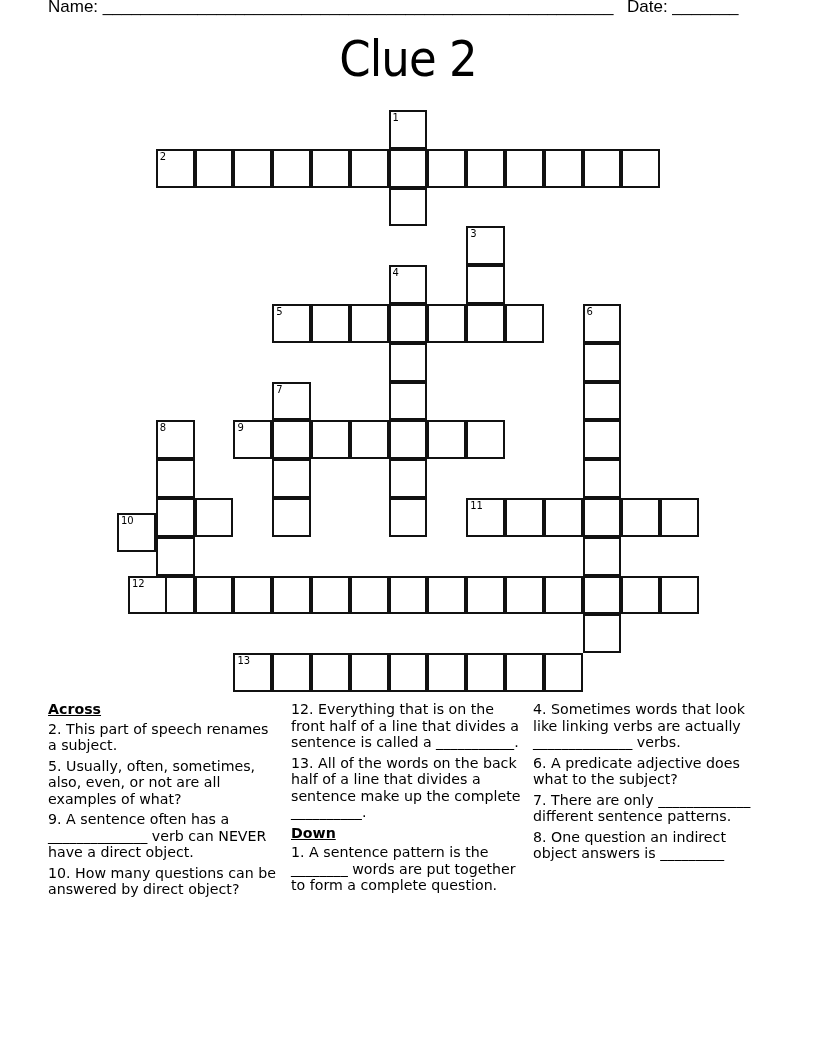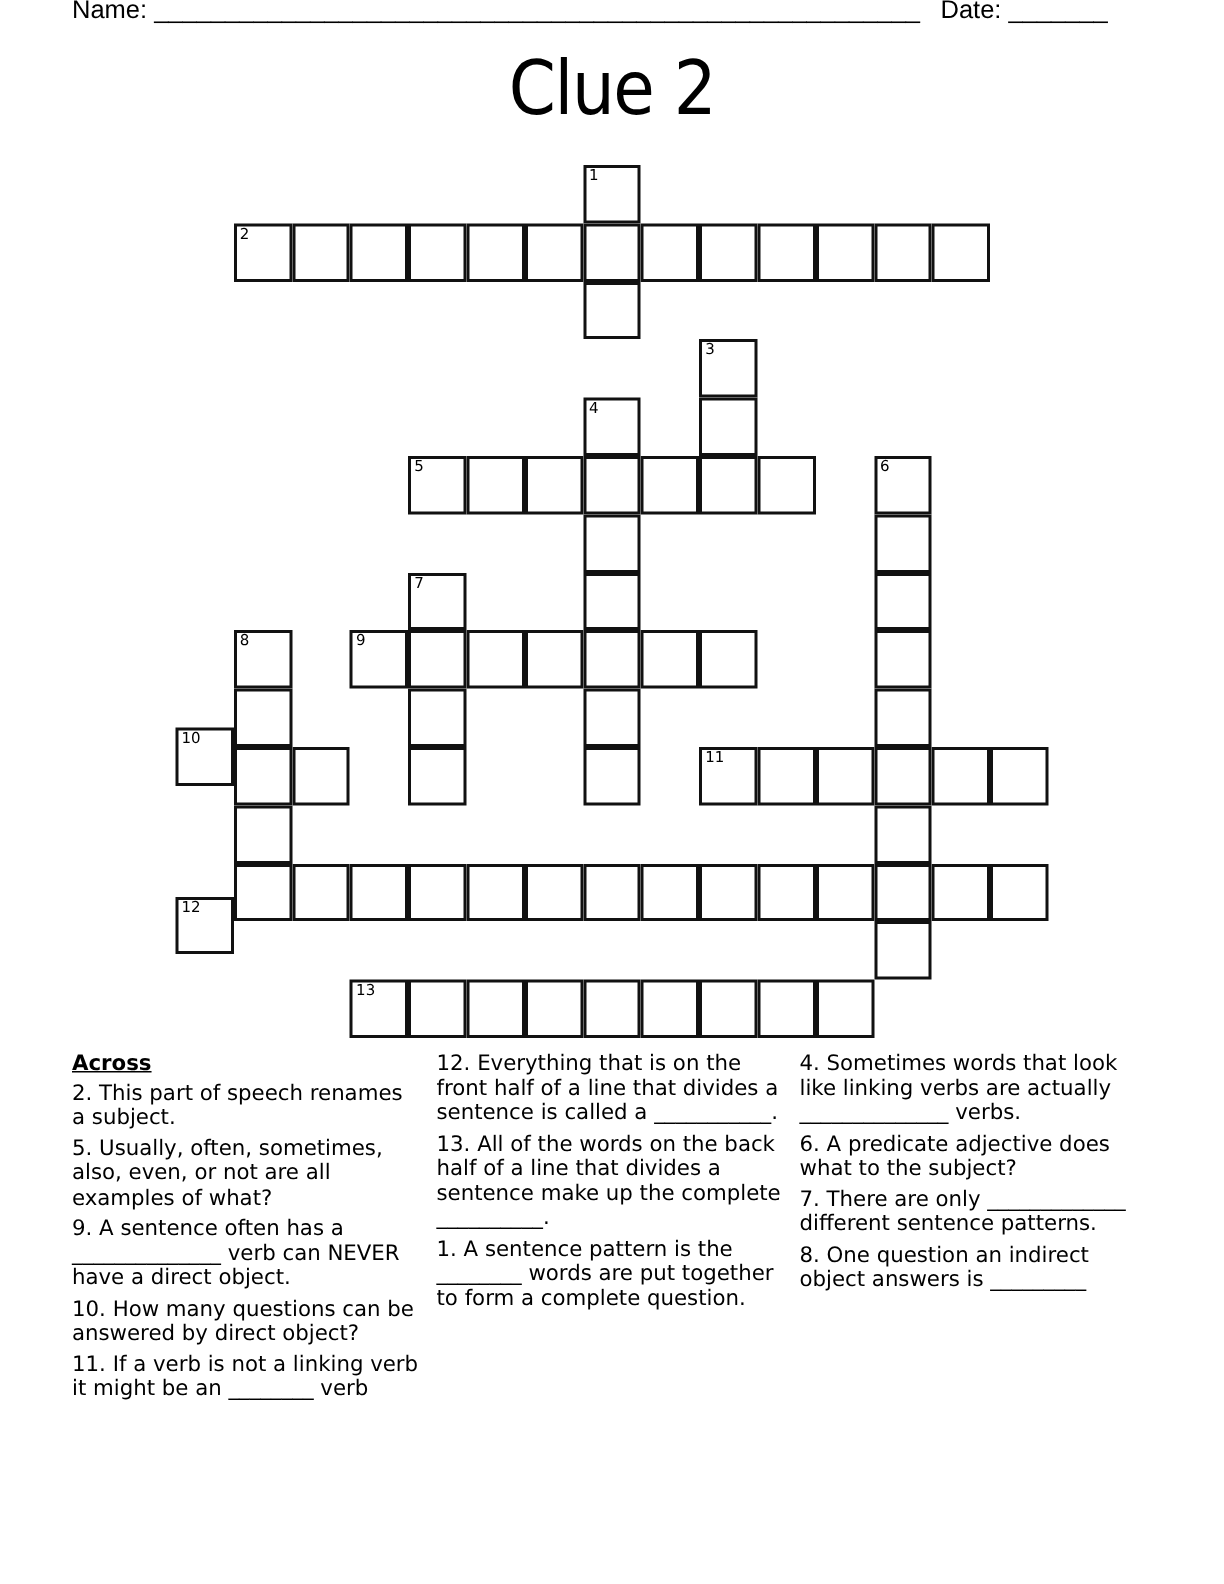--- a/index.html
+++ b/index.html
@@ -93,32 +93,32 @@
     <div class="cell" style="left: 155.8px; top: 498px;"></div>
     <div class="cell" style="left: 155.8px; top: 536.8px;"></div>
     <div class="cell" style="left: 155.8px; top: 575.6px;"></div>
     <div class="cell" style="left: 233.4px; top: 420.4px;">
       <span class="num">9</span>
     </div>
     <div class="cell" style="left: 311px; top: 420.4px;"></div>
     <div class="cell" style="left: 349.8px; top: 420.4px;"></div>
     <div class="cell" style="left: 427.4px; top: 420.4px;"></div>
     <div class="cell" style="left: 466.2px; top: 420.4px;"></div>
-    <div class="cell" style="left: 117px; top: 485px;">
+    <div class="cell" style="left: 117px; top: 513px;">
       <span class="num">10</span>
     </div>
     <div class="cell" style="left: 194.6px; top: 498px;"></div>
     <div class="cell" style="left: 466.2px; top: 498px; text-decoration: underline;">
       <span class="num">11</span>
     </div>
     <div class="cell" style="left: 505px; top: 498px;"></div>
     <div class="cell" style="left: 543.8px; top: 498px;"></div>
     <div class="cell" style="left: 621.4px; top: 498px;"></div>
     <div class="cell" style="left: 660.2px; top: 498px;"></div>
-    <div class="cell" style="left: 117px; top: 575.6px; margin-top: 22px;">
+    <div class="cell" style="left: 128px; top: 575.6px;">
       <span class="num">12</span>
     </div>
     <div class="cell" style="left: 194.6px; top: 575.6px;"></div>
     <div class="cell" style="left: 233.4px; top: 575.6px;"></div>
     <div class="cell" style="left: 272.2px; top: 575.6px;"></div>
     <div class="cell" style="left: 311px; top: 575.6px;"></div>
     <div class="cell" style="left: 349.8px; top: 575.6px;"></div>
     <div class="cell" style="left: 388.6px; top: 575.6px;"></div>
     <div class="cell" style="left: 427.4px; top: 575.6px;"></div>
     <div class="cell" style="left: 466.2px; top: 575.6px;"></div>
@@ -138,26 +138,26 @@
     <div class="cell" style="left: 505px; top: 653.2px;"></div>
     <div class="cell" style="left: 543.8px; top: 653.2px;"></div>
   </div>
 
 <div class="clues col1">
   <div class="clue-heading">Across</div>
   <div class="clue"><b>2.</b><span> This part of speech renames a subject.</span></div>
   <div class="clue"><b>5.</b><span> Usually, often, sometimes, also, even, or not are all examples of what?</span></div>
   <div class="clue"><b>9.</b><span> A sentence often has a ______________ verb can NEVER have a direct object.</span></div>
   <div class="clue"><b>10.</b><span> How many questions can be answered by direct object?</span></div>
-  <div class="clue"><b>11.</b><span> If a verb is not a linking verb it might be an ________ verb</span></div>
 </div>
 
 <div class="clues col2">
   <div class="clue"><b>12.</b><span> Everything that is on the front half of a line that divides a sentence is called a ___________.</span></div>
   <div class="clue"><b>13.</b><span> All of the words on the back half of a line that divides a sentence make up the complete __________.</span></div>
+  <div class="clue-heading">Down</div>
   <div class="clue"><b>1.</b><span> A sentence pattern is the ________ words are put together to form a complete question.</span></div>
 </div>
 
 <div class="clues col3">
   <div class="clue"><b>4.</b><span> Sometimes words that look like linking verbs are actually ______________ verbs.</span></div>
   <div class="clue"><b>6.</b><span> A predicate adjective does what to the subject?</span></div>
   <div class="clue"><b>7.</b><span> There are only _____________ different sentence patterns.</span></div>
   <div class="clue"><b>8.</b><span> One question an indirect object answers is _________</span></div>
 </div>
 

